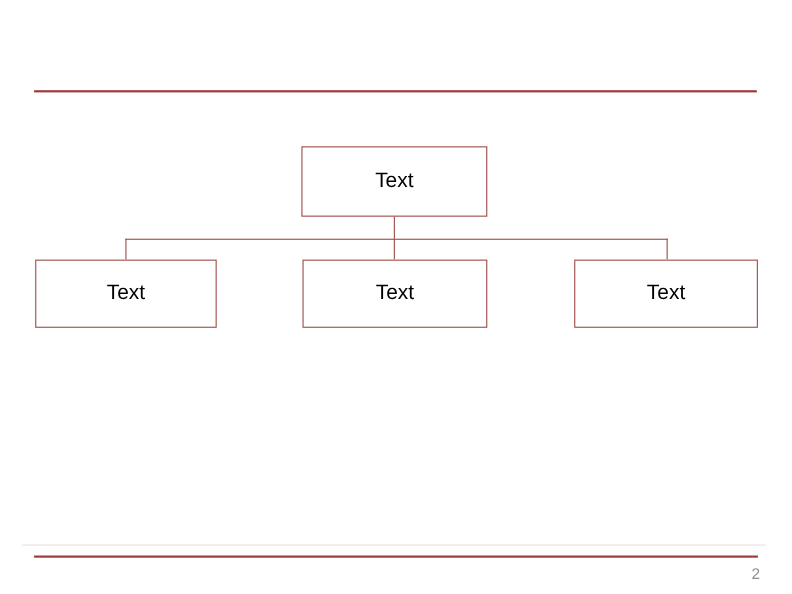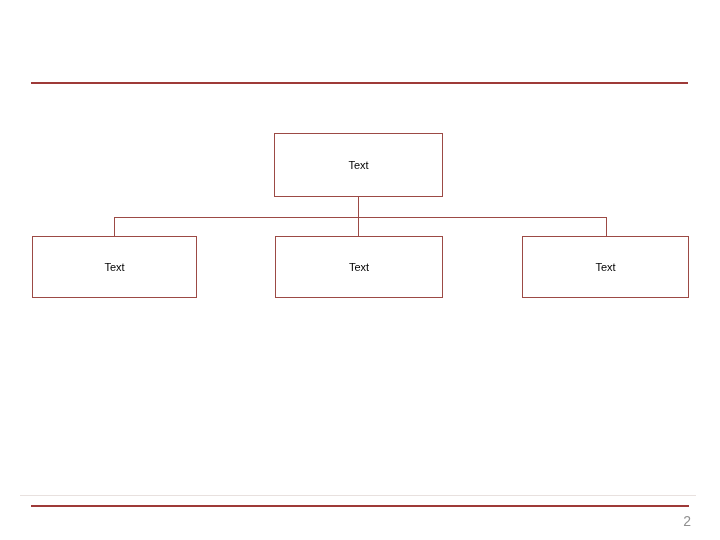--- a/index.html
+++ b/index.html
@@ -39,21 +39,21 @@
     background: var(--light-rule, #e8e1df);
   }
   .shape-box {
     position: absolute;
     box-sizing: border-box;
     background: #ffffff;
     border: 1px solid var(--shape-border, #9c4a45);
     display: flex;
     align-items: center;
     justify-content: center;
-    font-size: 11px;
+    font-size: 19px;
     color: var(--text, #000000);
     cursor: default;
   }
   .box-root   { left: 274px; top: 133px; width: 169px; height: 64px; }
   .box-child1 { left: 32px;  top: 236px; width: 165px; height: 62px; }
   .box-child2 { left: 275px; top: 236px; width: 168px; height: 62px; }
   .box-child3 { left: 522px; top: 236px; width: 167px; height: 62px; }
   .connector {
     position: absolute;
     background: var(--connector, #9c4a45);

